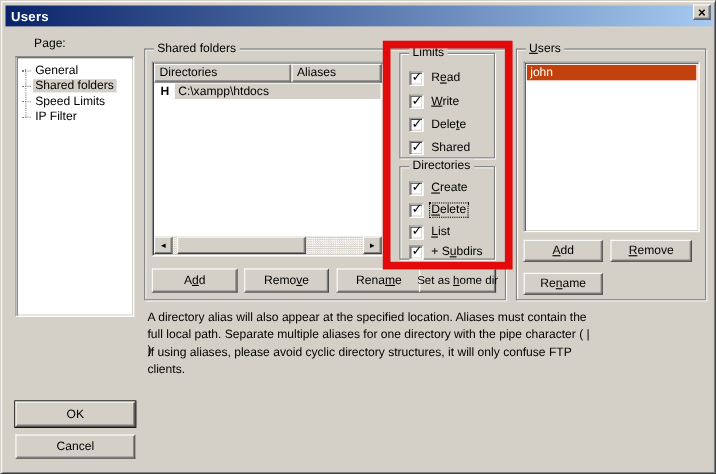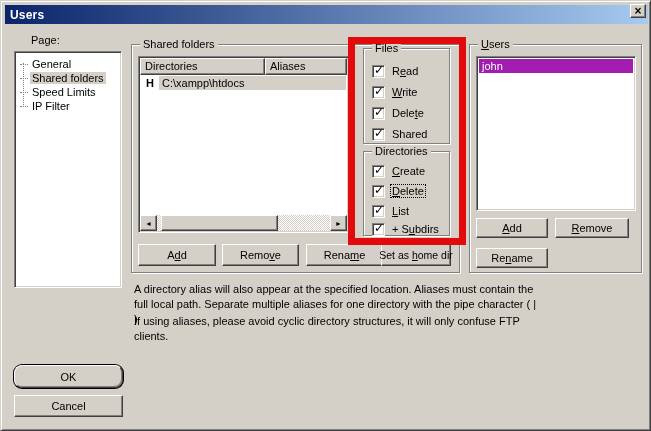--- a/index.html
+++ b/index.html
@@ -97,21 +97,21 @@
     background-size:2px 2px;
   }
 
   .annotation {
     position:absolute; left:347px; top:36px; width:118px; height:208px;
     border:7px solid #e20a0a; pointer-events:none; z-index:50;
   }
 
   .info { position:absolute; left:133px; width:404px; line-height:15px; }
 
-  .list-row-sel { background:#a21caf; color:#fff; }
+  .list-row-sel { background:#c2410c; color:#fff; }
 </style>
 </head>
 <body>
 
 <div class="window">
 
   <div class="titlebar">
     <span class="title">Users</span>
   </div>
   <div class="close-btn">
@@ -177,21 +177,21 @@
     <span><span>Remo</span><span class="u">v</span><span>e</span></span>
   </div>
   <div class="btn" style="left:305px; top:243px; width:77px; height:22px;">
     <span><span>Rena</span><span class="u">m</span><span>e</span></span>
   </div>
   <div class="btn" style="left:380px; top:243px; width:70px; height:22px; font-size:10.5px;">
     <span><span>Set as </span><span class="u">h</span><span>ome dir</span></span>
   </div>
 
   <div class="group" style="left:362px; top:47px; width:87px; height:96px;">
-    <span class="gtitle">Files</span>
+    <span class="gtitle">Limits</span>
     <div class="chk-row" style="top:15px;">
       <span class="chk">
           <span class="mark">✓</span>
         </span>
       <span class="chk-label"><span>R</span><span class="u">e</span><span>ad</span></span>
     </div>
     <div class="chk-row" style="top:36px;">
       <span class="chk">
           <span class="mark">✓</span>
         </span>
@@ -253,16 +253,16 @@
   <div class="btn" style="left:554px; top:217px; width:74px; height:20px;">
     <span><span></span><span class="u">R</span><span>emove</span></span>
   </div>
   <div class="btn" style="left:475px; top:247px; width:72px; height:20px;">
     <span><span>Re</span><span class="u">n</span><span>ame</span></span>
   </div>
 
   <div class="info" style="top:281px;">A directory alias will also appear at the specified location. Aliases must contain the full local path. Separate multiple aliases for one directory with the pipe character ( | )</div>
   <div class="info" style="top:313px;">If using aliases, please avoid cyclic directory structures, it will only confuse FTP clients.</div>
 
-  <div class="btn default" style="left:13px; top:364px; width:109px; height:23px;border-radius:8px;">OK</div>
+  <div class="btn default" style="left:13px; top:364px; width:109px; height:23px;">OK</div>
   <div class="btn" style="left:13px; top:394px; width:109px; height:22px;">Cancel</div>
 
 </div>
 
 </body></html>

